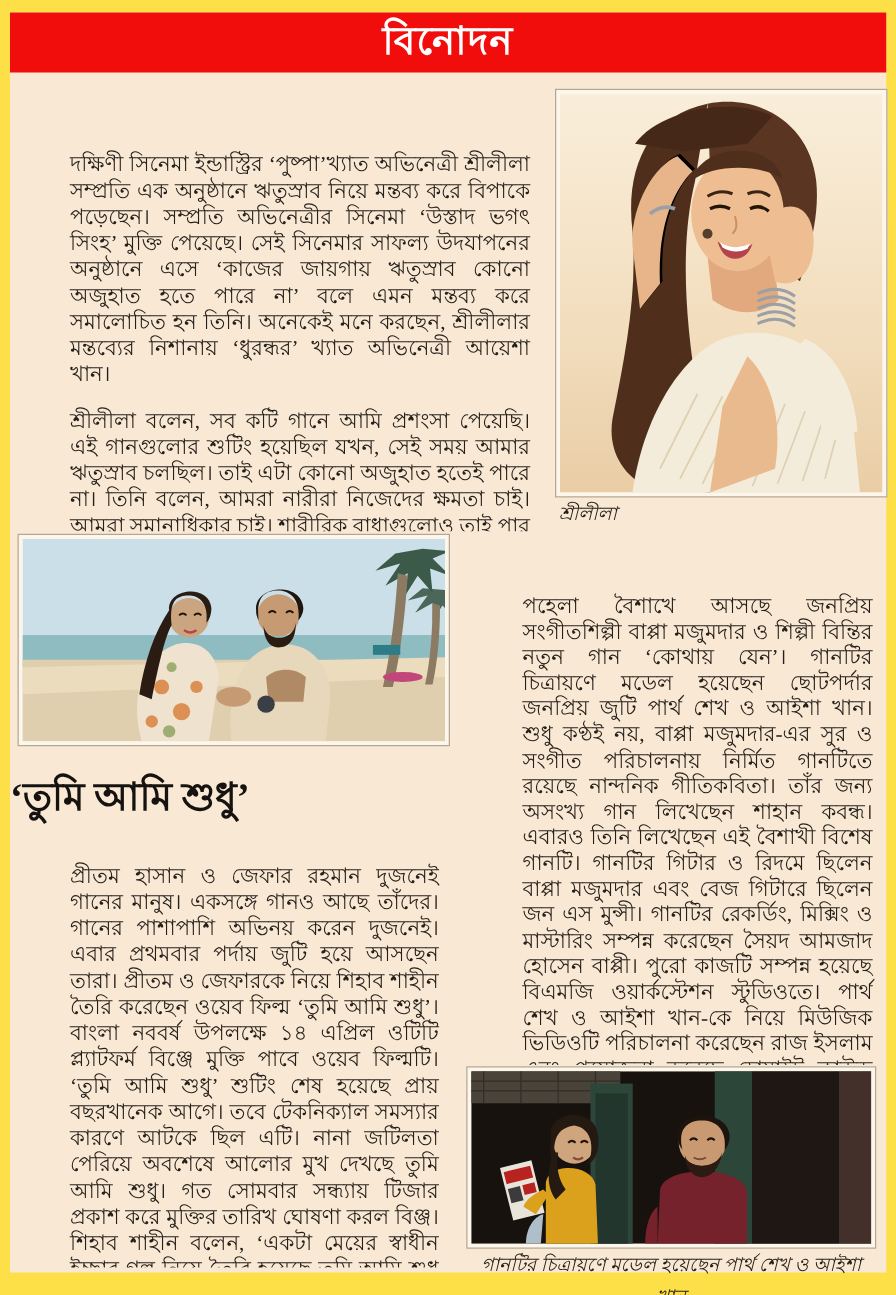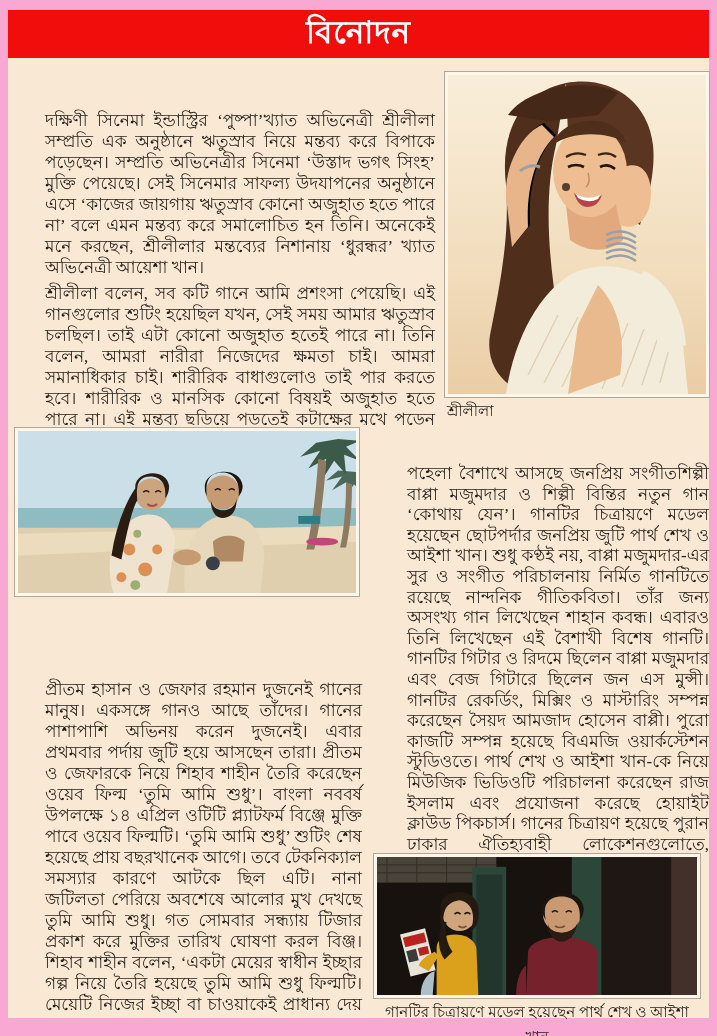--- a/index.html
+++ b/index.html
@@ -1,37 +1,37 @@
 <!DOCTYPE html>
 <html><head>
 <meta charset="utf-8">
 <style>
   html,body{margin:0;padding:0;background:#ffffff;}
-  #page{position:relative;width:717px;height:1036px;background:#f9a8d4;overflow:hidden;
+  #page{position:relative;width:717px;height:1036px;background:#fde047;overflow:hidden;
         font-family:"Liberation Serif","DejaVu Serif",serif;color:#191613;}
   #cream{position:absolute;left:8px;top:10px;width:701px;height:1008px;background:#f8e8d4;}
   #banner{position:absolute;left:8px;top:10px;width:701px;height:48px;background:#f20d0d;
           display:flex;align-items:center;justify-content:center;}
   #banner .banner-text{color:#ffffff;font-size:31px;font-weight:bold;letter-spacing:1px;}
   .headline{position:absolute;font-weight:bold;color:#151210;line-height:1.05;}
   #h1{left:10px;top:64px;width:420px;font-size:32px;}
   #h2{left:370px;top:421px;width:345px;font-size:28px;}
   #h3{left:8px;top:622px;width:350px;font-size:31px;}
   .bodytext{position:absolute;font-size:17px;line-height:21px;text-align:justify;
             color:#241f19;overflow:hidden;}
   #a1-text{left:8px;top:105px;width:432px;height:320px;}
   #a2-text{left:370px;top:459px;width:344px;height:393px;line-height:20.6px;}
   #a3-text{left:8px;top:674px;width:359px;height:340px;}
-  .bodytext p{margin:5px;padding-left:32px;}
+  .bodytext p{margin:16px;padding-left:32px;}
   .photo-frame{position:absolute;background:#fdf6ea;border:1px solid #b3a694;padding:3px;box-sizing:border-box;}
   #photo-sreeleela{left:444px;top:71px;width:266px;height:327px;}
   #photo-beach{left:14px;top:427px;width:346px;height:170px;}
   #photo-couple{left:373px;top:853px;width:328px;height:146px;}
   .photo-frame svg{display:block;width:100%;height:100%;}
-  .caption{position:absolute;font-size:15px;color:#241f19;}
+  .caption{position:absolute;font-style:italic;font-size:15px;color:#241f19;}
   #cap-sreeleela{left:447px;top:399px;width:260px;}
   #cap-beach{left:10px;top:599px;width:352px;}
   #cap-couple{left:373px;top:1000px;width:328px;text-align:center;}
 </style>
 </head>
 <body>
 
 <div id="page">
   <div id="cream"></div>
 
@@ -201,16 +201,17 @@
       <path d="M188,58 C186,38 224,34 226,56 C226,60 224,64 222,66 C224,48 214,42 206,42 C194,42 188,48 190,66 C188,62 188,60 188,58 Z" fill="#1f150d"></path>
       <path d="M194,70 C196,84 218,84 220,68 C220,82 214,88 206,88 C198,88 194,80 194,70 Z" fill="#2b1c12"></path>
       <path d="M198,60 q3,-3 6,0" stroke="#1d1007" stroke-width="1.5" fill="none"></path>
       <path d="M212,60 q3,-3 6,0" stroke="#1d1007" stroke-width="1.5" fill="none"></path>
 
       <ellipse cx="170" cy="128" rx="14" ry="8" fill="#c69a72"></ellipse>
       <circle cx="196" cy="134" r="7" fill="#3a3f45"></circle>
     </svg>
   </div>
 
+  <div id="h3" class="headline">‘তুমি আমি শুধু’</div>
   <div id="a3-text" class="bodytext">
     <p>প্রীতম হাসান ও জেফার রহমান দুজনেই গানের মানুষ। একসঙ্গে গানও আছে তাঁদের। গানের পাশাপাশি অভিনয় করেন দুজনেই। এবার প্রথমবার পর্দায় জুটি হয়ে আসছেন তারা। প্রীতম ও জেফারকে নিয়ে শিহাব শাহীন তৈরি করেছেন ওয়েব ফিল্ম ‘তুমি আমি শুধু’। বাংলা নববর্ষ উপলক্ষে ১৪ এপ্রিল ওটিটি প্ল্যাটফর্ম বিঞ্জে মুক্তি পাবে ওয়েব ফিল্মটি। ‘তুমি আমি শুধু’ শুটিং শেষ হয়েছে প্রায় বছরখানেক আগে। তবে টেকনিক্যাল সমস্যার কারণে আটকে ছিল এটি। নানা জটিলতা পেরিয়ে অবশেষে আলোর মুখ দেখছে তুমি আমি শুধু। গত সোমবার সন্ধ্যায় টিজার প্রকাশ করে মুক্তির তারিখ ঘোষণা করল বিঞ্জ। শিহাব শাহীন বলেন, ‘একটা মেয়ের স্বাধীন ইচ্ছার গল্প নিয়ে তৈরি হয়েছে তুমি আমি শুধু ফিল্মটি। মেয়েটি নিজের ইচ্ছা বা চাওয়াকেই প্রাধান্য দেয় সব সময়। নিজের জীবনটাকে নিজের স্বাধীন ইচ্ছাতেই গড়ে তুলতে চায় সে। তার এই স্বাধীন ইচ্ছা নিয়ে একসময় তৈরি হয় জটিলতা। সেই জটিলতা ঘিরে গল্প এগোতে থাকে। আবার এভাবেও বলা যেতে পারে, এটা এক জোড়া মানুষের প্রেমের গল্প।’</p>
   </div>
 </div>
 
 </body></html>

